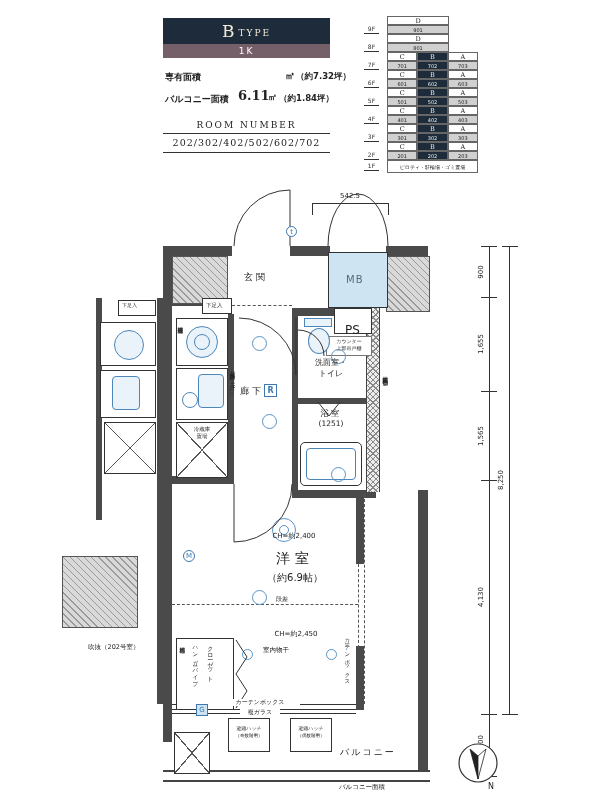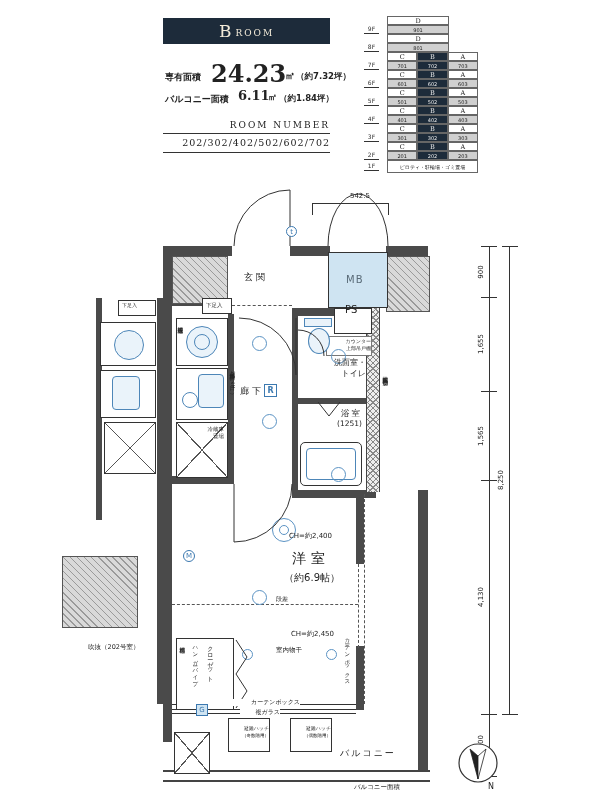--- a/index.html
+++ b/index.html
@@ -13,21 +13,21 @@
          background:#d9d9d9 repeating-linear-gradient(45deg,rgba(255,255,255,0) 0 4px,#9a9a9a 4px 5px);}
   .dhatch{position:absolute;border-left:1px solid #444;border-right:1px solid #444;background-color:#eee;
          background-image:repeating-linear-gradient(45deg,transparent 0 3px,#888 3px 4px),
                           repeating-linear-gradient(-45deg,transparent 0 3px,#888 3px 4px);}
   .box{position:absolute;border:1px solid #333;background:#fff;box-sizing:border-box;}
   .fx{position:absolute;border:1.2px solid #4d86b8;background:#eaf3fa;box-sizing:border-box;}
   .round{border-radius:50%;}
   .xcross{background-image:linear-gradient(to top right,transparent calc(50% - .6px),#555 calc(50% - .6px) calc(50% + .6px),transparent calc(50% + .6px)),
           linear-gradient(to bottom right,transparent calc(50% - .6px),#555 calc(50% - .6px) calc(50% + .6px),transparent calc(50% + .6px));}
   .lbl{position:absolute;color:#222;line-height:1.15;white-space:nowrap;text-align:right;}
-  .c{}
+  .c{text-align:center;}
   .vlbl{position:absolute;writing-mode:vertical-rl;color:#222;line-height:1.05;letter-spacing:.5px;}
   .lt{position:absolute;border:1.2px solid #5b93c4;border-radius:50%;background:transparent;}
   .dashh{position:absolute;border-top:1px dashed #555;height:0;}
   .dashv{position:absolute;border-left:1px dashed #555;width:0;}
   .winband{position:absolute;background:repeating-linear-gradient(180deg,#333 0 1px,transparent 1px 4.5px);}
   .mark{position:absolute;display:flex;align-items:center;justify-content:center;
         color:#3c79b0;border:1px solid #3c79b0;background:#fff;box-sizing:border-box;}
   .dim{position:absolute;background:#333;}
   .dimlbl{position:absolute;font-size:7px;color:#222;text-align:center;transform:rotate(-90deg);}
   
@@ -41,25 +41,27 @@
   .ft-label{position:absolute;font-size:6px;color:#333;border-bottom:1px solid #333;width:15px;text-align:center;padding-bottom:1px;}
   .ft-cell{position:absolute;box-sizing:border-box;border:0.6px solid #666;display:flex;align-items:center;justify-content:center;overflow:hidden;}
 </style>
 </head>
 <body>
 
 <div id="page">
 
   <div id="type-box">
     <span class="serif" style="font-size:17px;">B</span>
-    <span class="serif" style="font-size:9px;letter-spacing:2px;margin-left:4px;margin-top:4px;">ROOM</span>
+    <span class="serif" style="font-size:9px;letter-spacing:2px;margin-left:4px;margin-top:4px;">TYPE</span>
   </div>
+  <div id="layout-box">
+    <span>1K</span>
+  </div>
 
   <div class="lbl" style="left:165px;top:72px;font-size:9px;font-weight:bold;">専有面積</div>
-  <div class="lbl serif" style="left:211px;top:60px;font-size:24px;font-weight:bold;">24.23</div>
   <div class="lbl" style="left:285px;top:70px;font-size:10px;font-weight:bold;">㎡</div>
   <div class="lbl" style="left:296px;top:72px;font-size:8.5px;font-weight:bold;">（約7.32坪）</div>
 
   <div class="lbl" style="left:165px;top:94px;font-size:9px;font-weight:bold;">バルコニー面積</div>
   <div class="lbl serif" style="left:238px;top:89px;font-size:13px;font-weight:bold;">6.11</div>
   <div class="lbl" style="left:268px;top:92px;font-size:9px;font-weight:bold;">㎡</div>
   <div class="lbl" style="left:279px;top:94px;font-size:8.5px;font-weight:bold;">（約1.84坪）</div>
 
   <div class="lbl serif c" style="left:163px;top:120px;width:167px;font-size:9px;letter-spacing:2px;">ROOM NUMBER</div>
   <div class="hline" style="left:163px;top:133px;width:167px;"></div>
@@ -195,21 +197,21 @@
     </g>
   </svg>
 
   <div class="lbl c" style="left:330px;top:192px;width:40px;font-size:7px;">542.5</div>
   <div class="hline" style="left:312px;top:203px;width:76px;"></div>
   <div class="dim" style="left:312px;top:203px;width:1px;height:12px;"></div>
   <div class="dim" style="left:388px;top:203px;width:1px;height:12px;"></div>
 
   <div class="lbl" style="left:244px;top:272px;font-size:9px;letter-spacing:3px;">玄関</div>
   <div class="lbl" style="left:346px;top:274px;font-size:10px;color:#5a6b78;letter-spacing:1px;">MB</div>
-  <div class="lbl" style="left:345px;top:304px;font-size:10px;">PS</div>
+  <div class="lbl" style="left:345px;top:324px;font-size:12px;">PS</div>
   <div class="lbl" style="left:206px;top:302px;font-size:5.5px;">下足入</div>
   <div class="vlbl" style="left:177px;top:322px;height:44px;font-size:5.5px;">洗濯機置場</div>
   <div class="vlbl" style="left:229px;top:368px;height:112px;font-size:5.5px;">上部吊戸棚（2ツ口IH）</div>
   <div class="lbl c" style="left:180px;top:426px;width:44px;font-size:5.5px;">冷蔵庫</div>
   <div class="lbl c" style="left:180px;top:433px;width:44px;font-size:5.5px;">置場</div>
   <div class="lbl" style="left:240px;top:386px;font-size:9px;letter-spacing:3px;">廊下</div>
 
   <div class="mark" style="left:264px;top:384px;width:13px;height:13px;font-size:8px;font-weight:bold;">R</div>
   <div class="mark round" style="left:286px;top:226px;width:11px;height:11px;font-size:7px;">t</div>
   <div class="mark round" style="left:183px;top:550px;width:12px;height:12px;font-size:7px;">M</div>
@@ -232,21 +234,21 @@
   <div class="lbl c" style="left:250px;top:647px;width:52px;font-size:6.5px;">室内物干</div>
 
   <div class="vlbl" style="left:207px;top:642px;height:66px;font-size:6px;">クローゼット</div>
   <div class="vlbl" style="left:192px;top:642px;height:66px;font-size:5.5px;">ハンガーパイプ</div>
   <div class="vlbl" style="left:179px;top:642px;height:66px;font-size:5.5px;">上部枕棚</div>
 
   <div class="lbl c" style="left:220px;top:699px;width:80px;font-size:6px;background:#fff;">カーテンボックス</div>
   <div class="lbl c" style="left:240px;top:709px;width:40px;font-size:6px;background:#fff;">複ガラス</div>
   <div class="vlbl" style="left:344px;top:634px;height:60px;font-size:5.5px;background:#fff;">カーテンボックス</div>
 
-  <div class="lbl" style="left:340px;top:748px;font-size:9px;letter-spacing:2px;">バルコニー</div>
+  <div class="lbl" style="left:340px;top:748px;font-size:9px;letter-spacing:2px;font-family:Liberation Mono, monospace;">バルコニー</div>
   <div class="lbl c" style="left:229px;top:726px;width:40px;font-size:5px;">避難ハッチ</div>
   <div class="lbl c" style="left:229px;top:733px;width:40px;font-size:4.5px;">（奇数階用）</div>
   <div class="lbl c" style="left:291px;top:726px;width:40px;font-size:5px;">避難ハッチ</div>
   <div class="lbl c" style="left:291px;top:733px;width:40px;font-size:4.5px;">（偶数階用）</div>
   <div class="lbl c" style="left:324px;top:784px;width:76px;font-size:6.5px;">バルコニー面積</div>
 
   <div class="lbl" style="left:88px;top:644px;font-size:6.5px;">吹抜（202号室）</div>
   <div class="lbl" style="left:122px;top:303px;font-size:5px;">下足入</div>
 
   <div id="dim-right">

